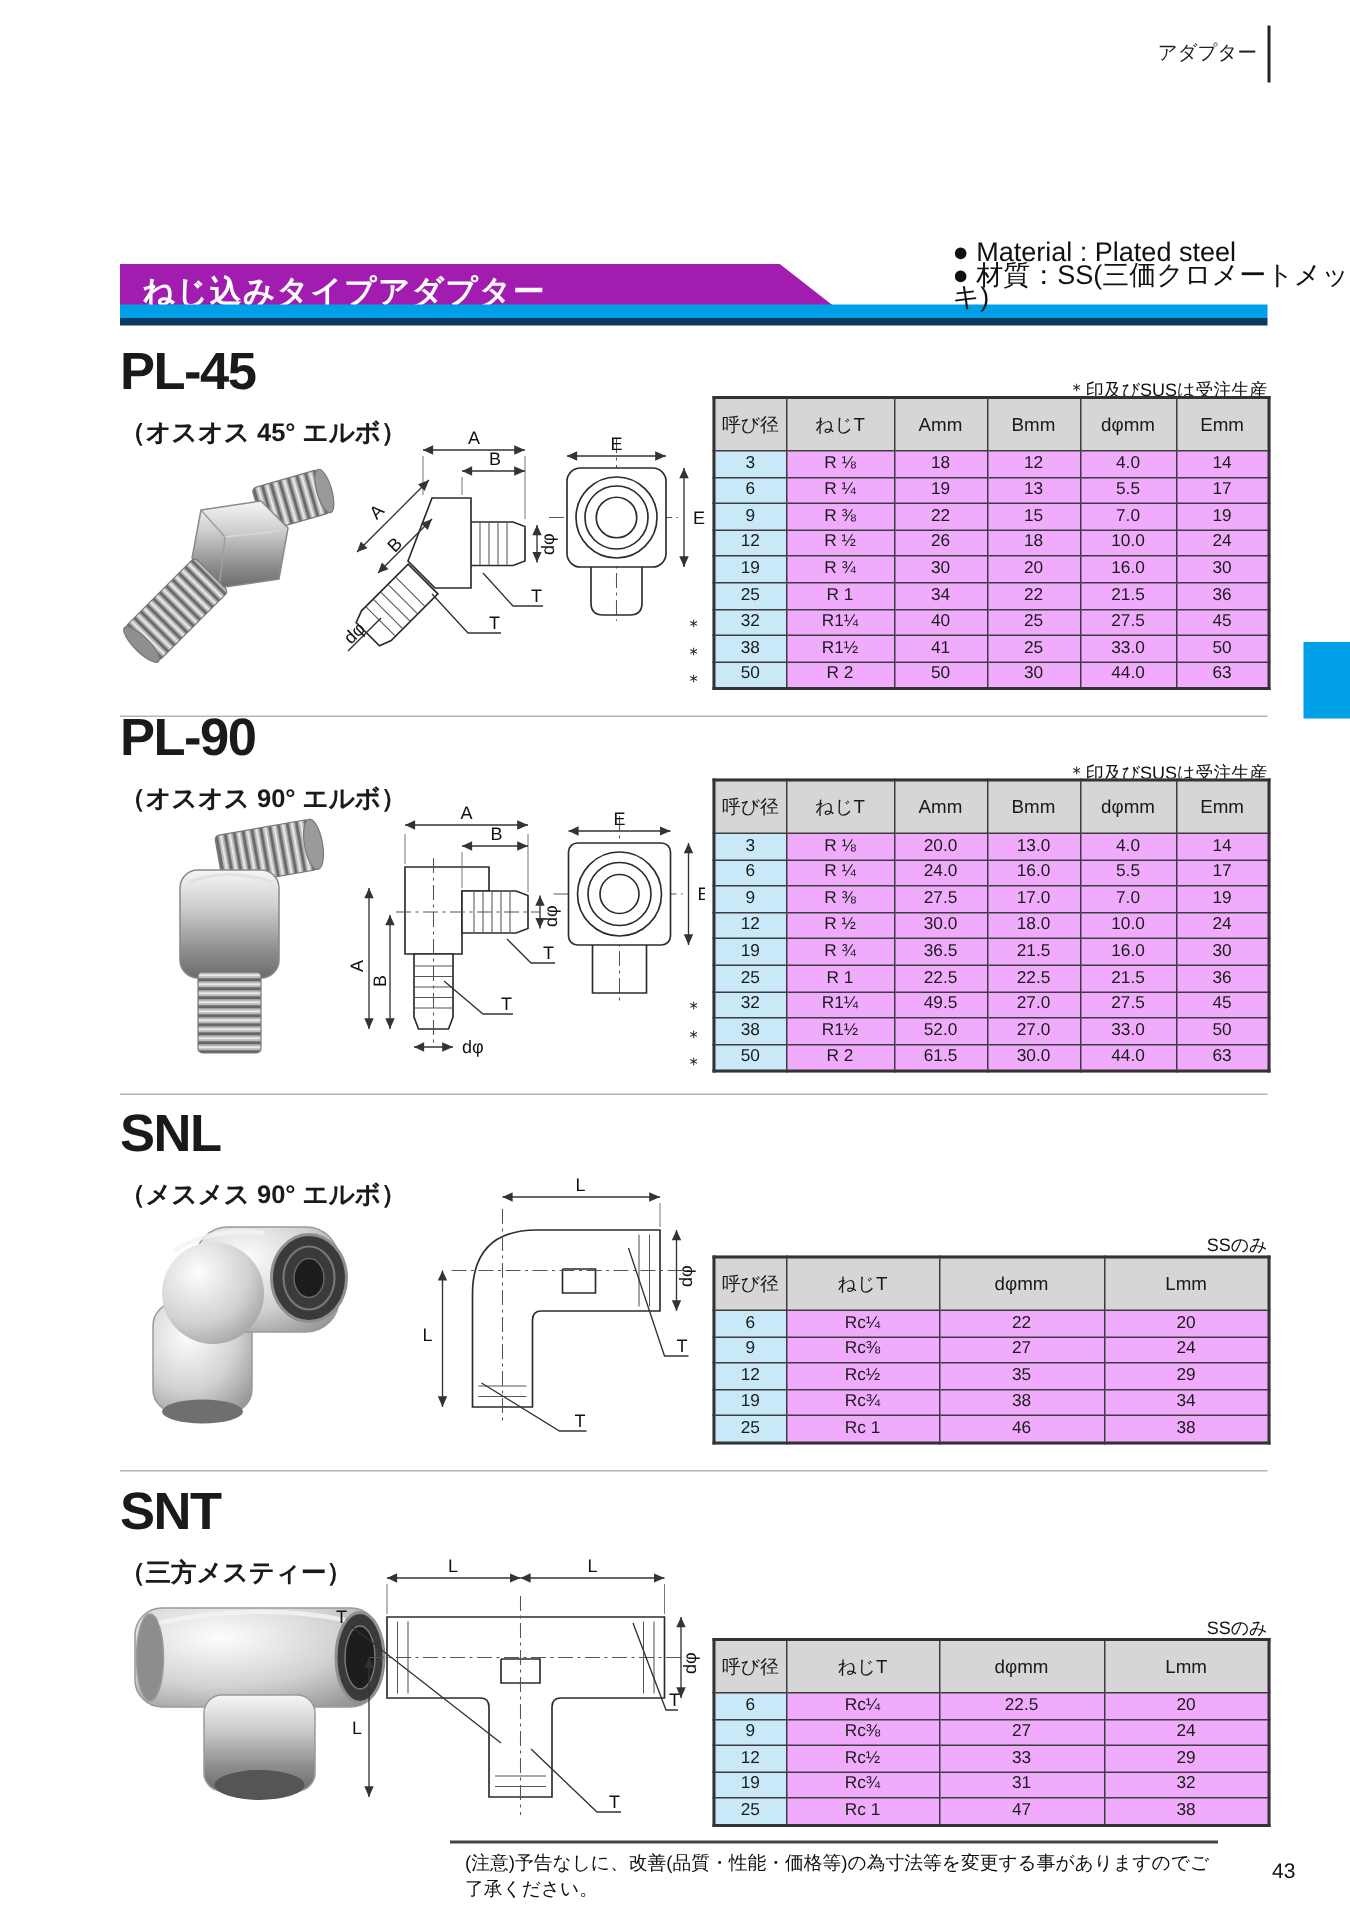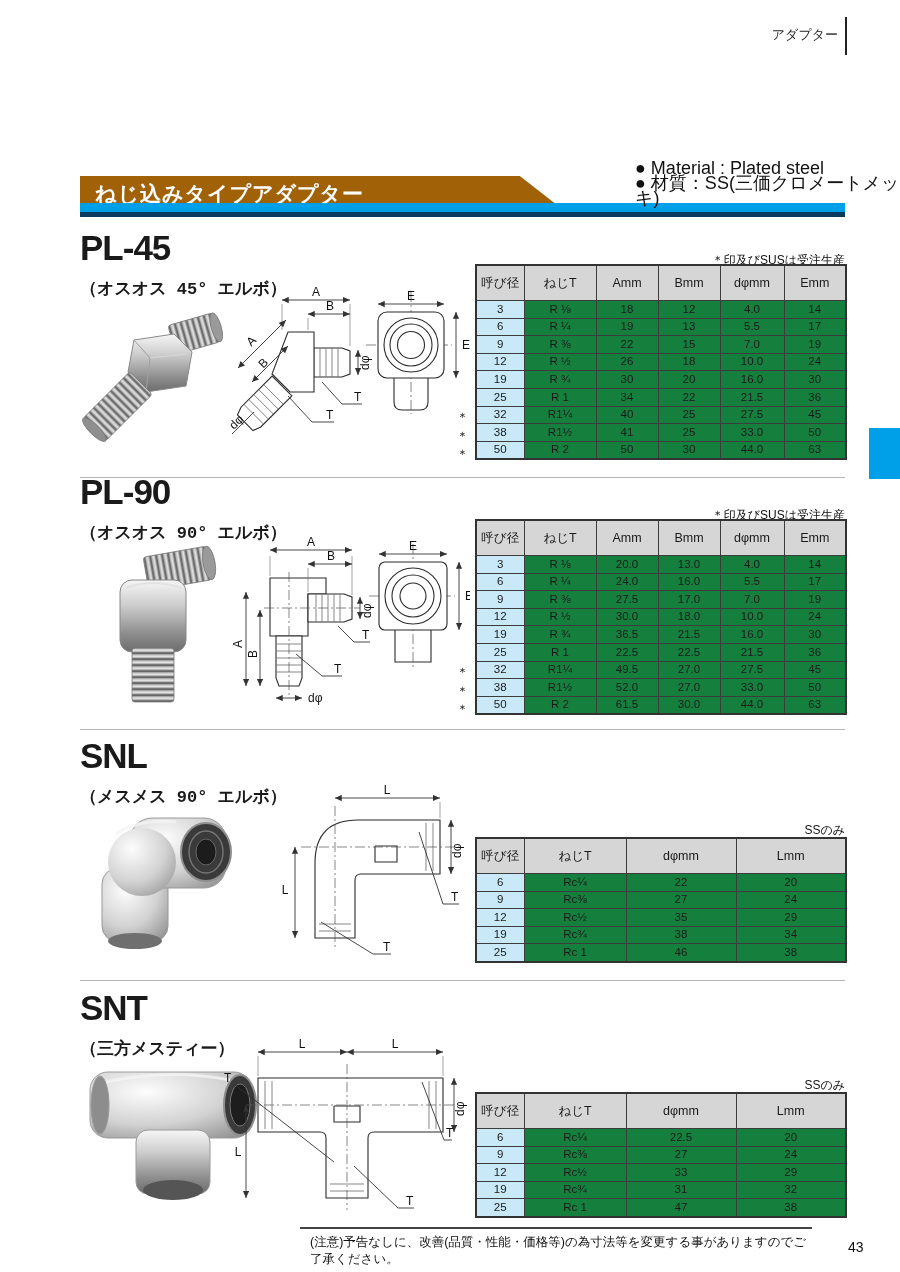--- a/index.html
+++ b/index.html
@@ -2,34 +2,34 @@
 <html><head>
 <meta charset="utf-8">
 <style>
   html,body{margin:0;padding:0;background:#e9e9e9;}
   .page{position:relative;width:900px;height:1272px;background:#ffffff;margin:0 auto;
         font-family:"Liberation Sans","DejaVu Sans",sans-serif;color:#1a1a1a;overflow:hidden;}
   
   .corner{position:absolute;top:26px;right:62px;font-size:13px;color:#222;}
   .corner-rule{position:absolute;top:17px;left:845px;width:2px;height:38px;background:#222;}
   
-  .banner{position:absolute;left:80px;top:176px;width:486px;height:36px;background:#a16207;
+  .banner{position:absolute;left:80px;top:176px;width:486px;height:36px;background:#a21caf;
           clip-path:polygon(0 0,90.5% 0,100% 100%,0 100%);display:flex;align-items:center;}
   .banner span{color:#fff;font-size:21px;font-weight:bold;padding-left:15px;letter-spacing:1px;}
   .strip-blue{position:absolute;left:80px;top:203px;width:765px;height:9px;background:#00a0e9;}
   .strip-navy{position:absolute;left:80px;top:212px;width:765px;height:5px;background:#0a3a5e;}
   .materials{position:absolute;left:635px;top:161px;font-size:18px;line-height:15px;color:#111;}
   
   .sec-title{position:absolute;left:80px;display:flex;align-items:baseline;gap:9px;flex-direction:column;}
   .t-main{font-size:35px;font-weight:900;letter-spacing:-1px;}
-  .t-sub{font-size:17px;font-weight:bold;font-family:Liberation Mono, monospace;}
+  .t-sub{font-size:17px;font-weight:bold;}
   .tnote{position:absolute;right:55px;font-size:12px;color:#111;}
   
   .spec{position:absolute;left:475px;border-collapse:collapse;table-layout:fixed;width:370px;
-        font-size:11.5px;background:#15803d;border:2px solid #333;}
+        font-size:11.5px;background:#f0abfc;border:2px solid #333;}
   .spec th{background:#d6d6d6;border:1px solid #3c3c3c;height:32px;font-weight:normal;font-size:12.5px;text-align:center;}
   .spec td{border:1px solid #3c3c3c;height:16.6px;text-align:center;padding:0;line-height:1;}
   .spec td.c0{background:#c9e9f9;}
   .star-col{position:absolute;left:455px;width:15px;font-size:12px;text-align:center;color:#111;}
   .star-col div{height:18.55px;line-height:18.55px;}
   
   .fig{position:absolute;left:80px;width:390px;height:200px;}
   svg{font-family:"Liberation Sans","DejaVu Sans",sans-serif;}
   .ol{stroke:#2b2b2b;stroke-width:1.1;fill:#fff;}
   .oln{stroke:#2b2b2b;stroke-width:1.1;fill:none;}

